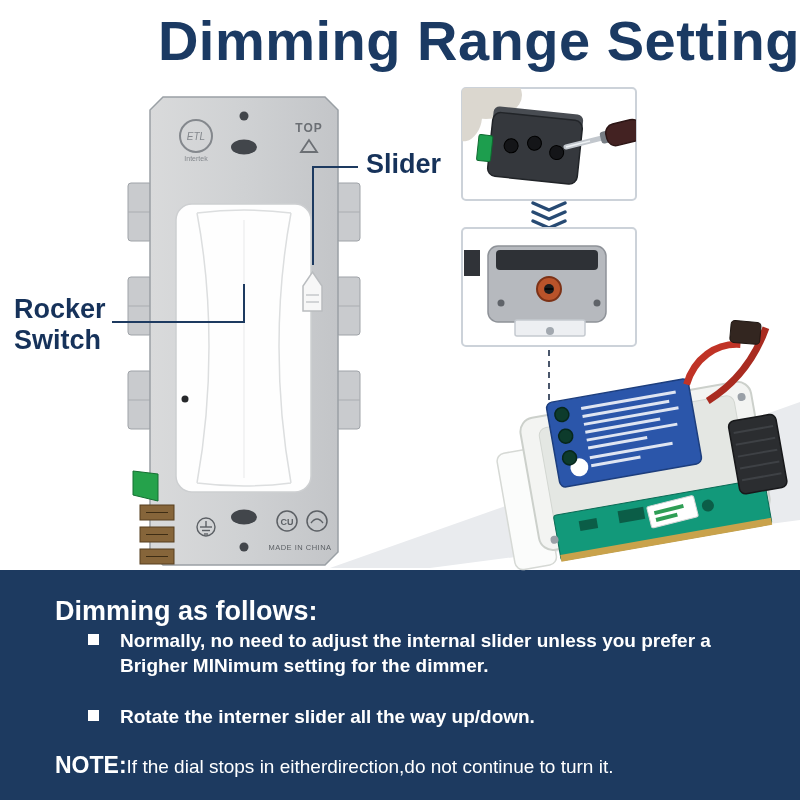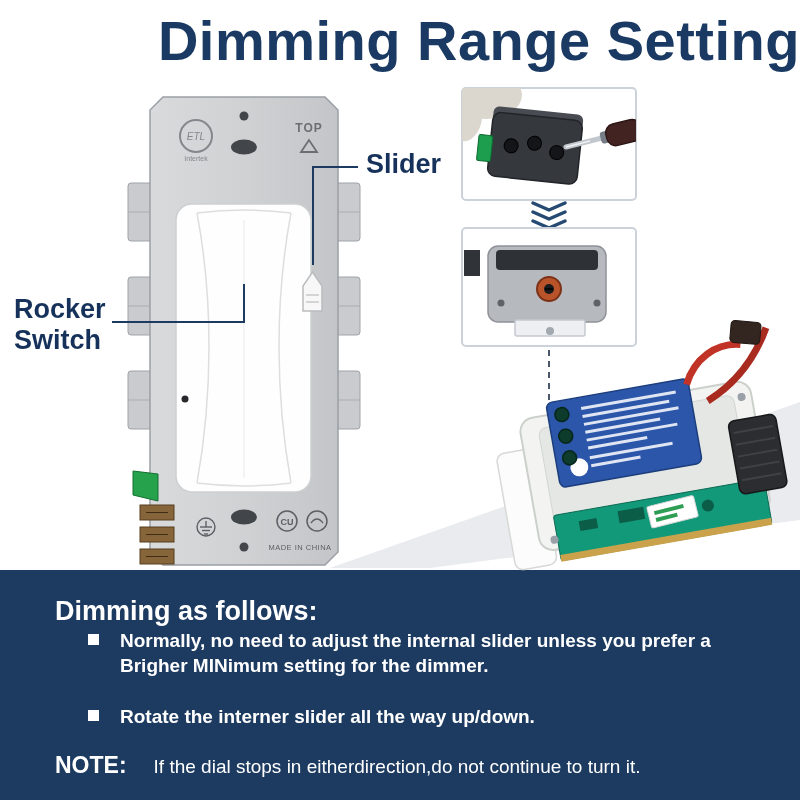--- a/index.html
+++ b/index.html
@@ -11,21 +11,21 @@
   .label{position:absolute;color:#16325a;font-weight:600;font-size:27px;line-height:1.15;}
   .label-slider{left:366px;top:149px;}
   .label-rocker{left:14px;top:294px;white-space:pre-line;}
   .band-heading{position:absolute;left:55px;top:577px;color:#fff;font-size:27px;font-weight:bold;margin-top:19px;}
   .bullets{position:absolute;left:88px;top:628px;width:672px;margin:0;padding:0;list-style:none;
            color:#fff;font-size:19px;line-height:1.32;font-weight:bold;}
   .bullets li{position:relative;padding-left:32px;margin-bottom:26px;}
   .bullets li::before{content:"";position:absolute;left:0;top:6px;width:11px;height:11px;background:#fff;}
   .note-row{position:absolute;left:55px;top:752px;display:flex;align-items:baseline;color:#fff;}
   .note-label{font-size:23px;font-weight:bold;}
-  .note-text{font-size:19px;margin-left:27px;}
+  .note-text{font-size:19px;}
 </style>
 </head>
 <body>
 
 <div class="canvas">
 
   <svg class="art" width="800" height="800" viewBox="0 0 800 800">
     <defs>
       <linearGradient id="plateGrad" x1="0" y1="0" x2="1" y2="0">
         <stop offset="0" stop-color="#d9dadb"></stop>

